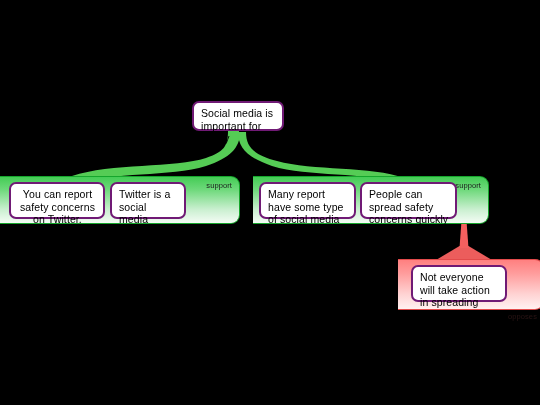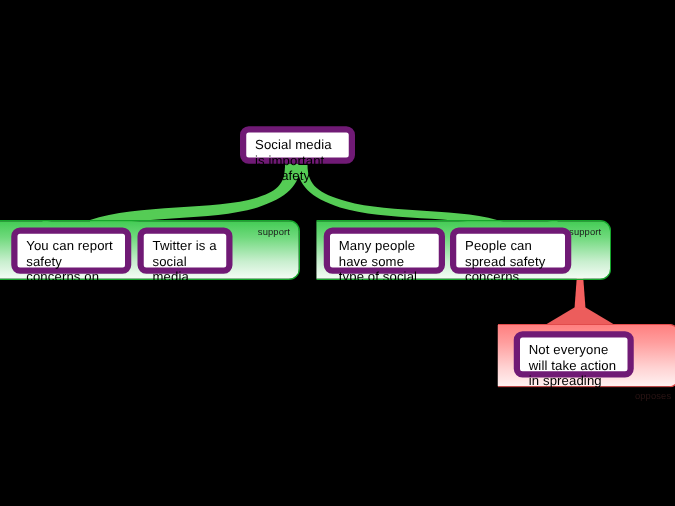--- a/index.html
+++ b/index.html
@@ -21,21 +21,21 @@
     top: 0;
     width: 540px;
     height: 405px;
     pointer-events: none;
   }
   
   .node {
     position: absolute;
     box-sizing: border-box;
     background: #ffffff;
-    border: 5px solid #701a75;
+    border: 2px solid #701a75;
     border-radius: 7px;
     color: #000000;
     font-size: 10.5px;
     line-height: 12.5px;
     padding: 4px 6px 4px 7px;
     white-space: pre-line;
     letter-spacing: 0.1px;
   }
   #root-node {
     left: 192px;
@@ -87,21 +87,21 @@
     color: #1d1d1d;
     top: 4px;
     letter-spacing: 0.1px;
   }
   #label-left   { right: 7px; }
   #label-right  { right: 7px; }
   #label-opp    { right: 6px; color: #2a1414; margin-top: 48px; }
 
   
   #node-report {
-    left: 9px;  top: 182px;  width: 96px;  height: 37px; z-index: 5;
+    left: 9px;  top: 182px;  width: 96px;  height: 37px; z-index: 5; text-align: center;
   }
   #node-platform {
     left: 110px; top: 182px; width: 76px;  height: 37px; z-index: 5;
   }
   #node-many {
     left: 259px; top: 182px; width: 97px;  height: 37px; z-index: 5;
   }
   #node-spread {
     left: 360px; top: 182px; width: 97px;  height: 37px; z-index: 5;
   }
@@ -157,19 +157,19 @@
   <div class="group opposes" id="group-opposes">
     <span class="group-label" id="label-opp">opposes</span>
   </div>
 
   <div class="node" id="root-node">Social media is important for safety</div>
 
   <div class="node" id="node-report">You can report safety concerns on Twitter.</div>
 
   <div class="node" id="node-platform">Twitter is a social media platform.</div>
 
-  <div class="node" id="node-many">Many people have some type of social media</div>
+  <div class="node" id="node-many">Many report have some type of social media</div>
 
   <div class="node" id="node-spread">People can spread safety concerns quickly</div>
 
   <div class="node" id="node-notall">Not everyone will take action in spreading news</div>
 
 </div>
 
 </body></html>

